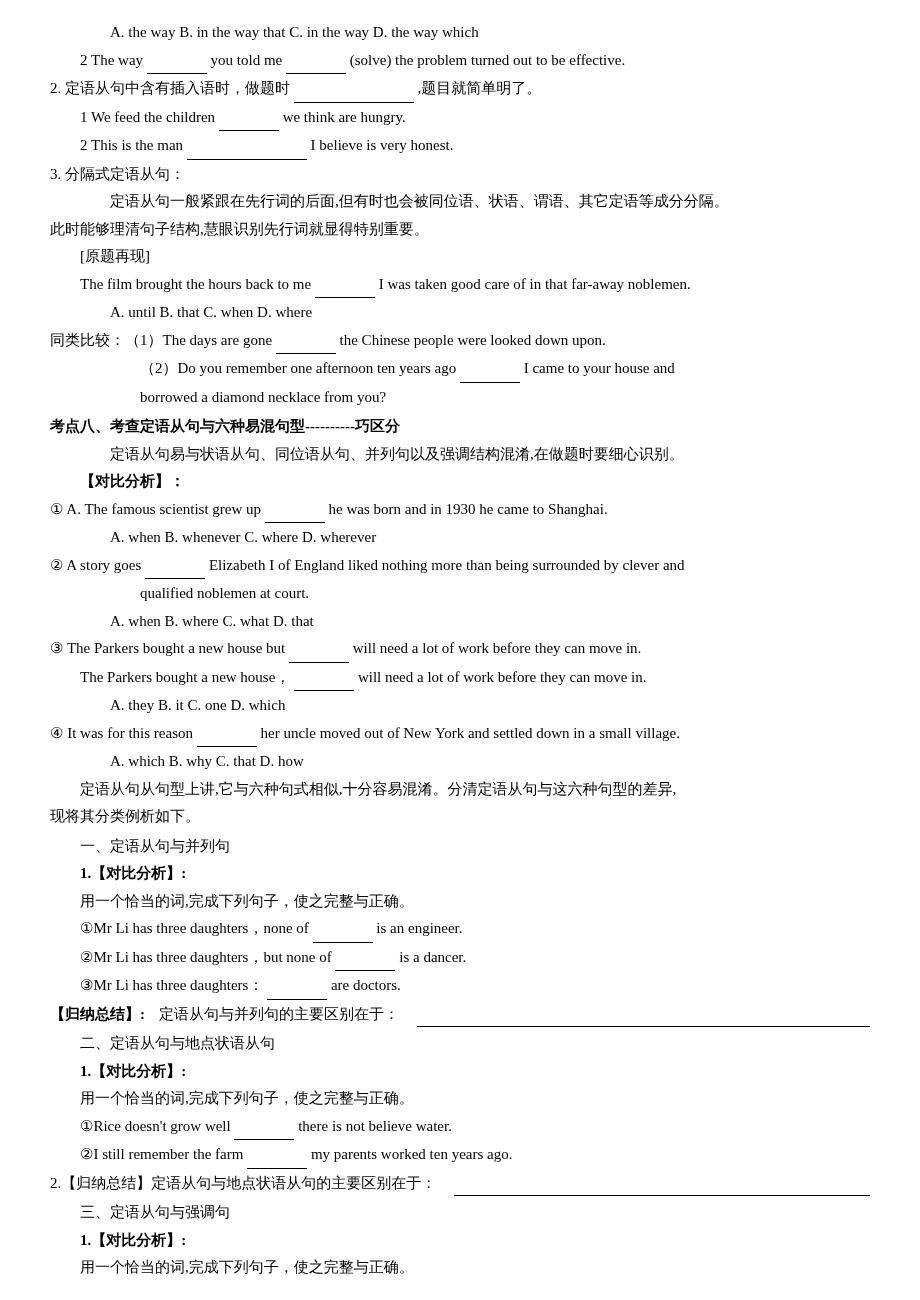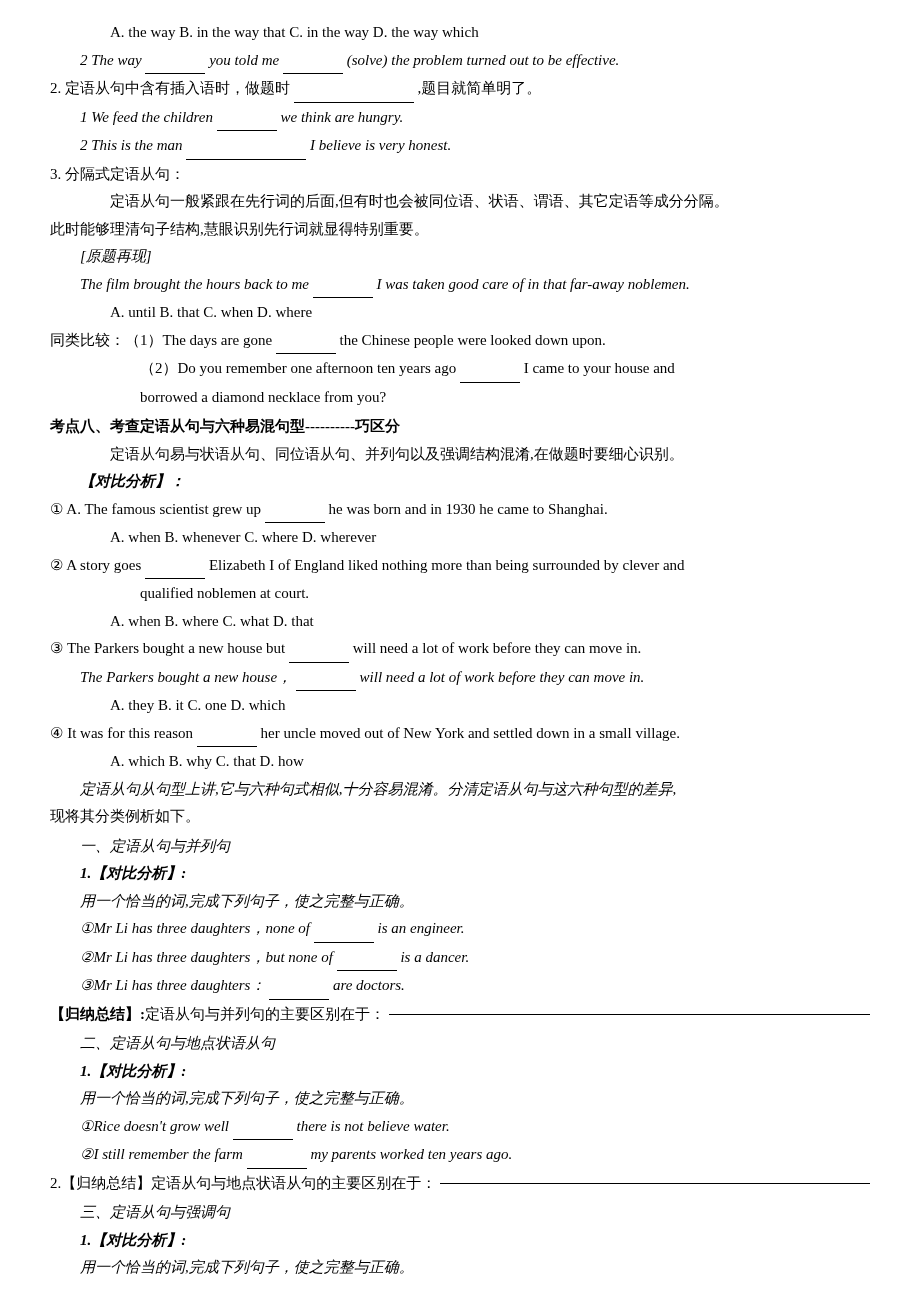--- a/index.html
+++ b/index.html
@@ -15,21 +15,20 @@
       width: 920px;
       min-height: 1300px;
       padding: 20px 50px;
       line-height: 1.7;
     }
     .line {
       margin-bottom: 2px;
     }
     .indent1 {
       padding-left: 2em;
-      font-style: italic;
     }
     .indent2 {
       padding-left: 4em;
     }
     .indent3 {
       padding-left: 6em;
     }
     .bold {
       font-weight: bold;
     }
@@ -52,21 +51,22 @@
     }
     .options-row {
       padding-left: 4em;
       margin-bottom: 2px;
     }
     .sub-section {
       margin-top: 4px;
     }
     .summary-line {
       display: flex;
-      align-items: center;
+      align-items: flex-end;
+      gap: 14px;
     }
     .dashed-line {
       display: inline-block;
       border-bottom: 1px solid #000;
       flex: 1;
       margin-left: 4px;
     }
   </style>
 </head>
 <body>

